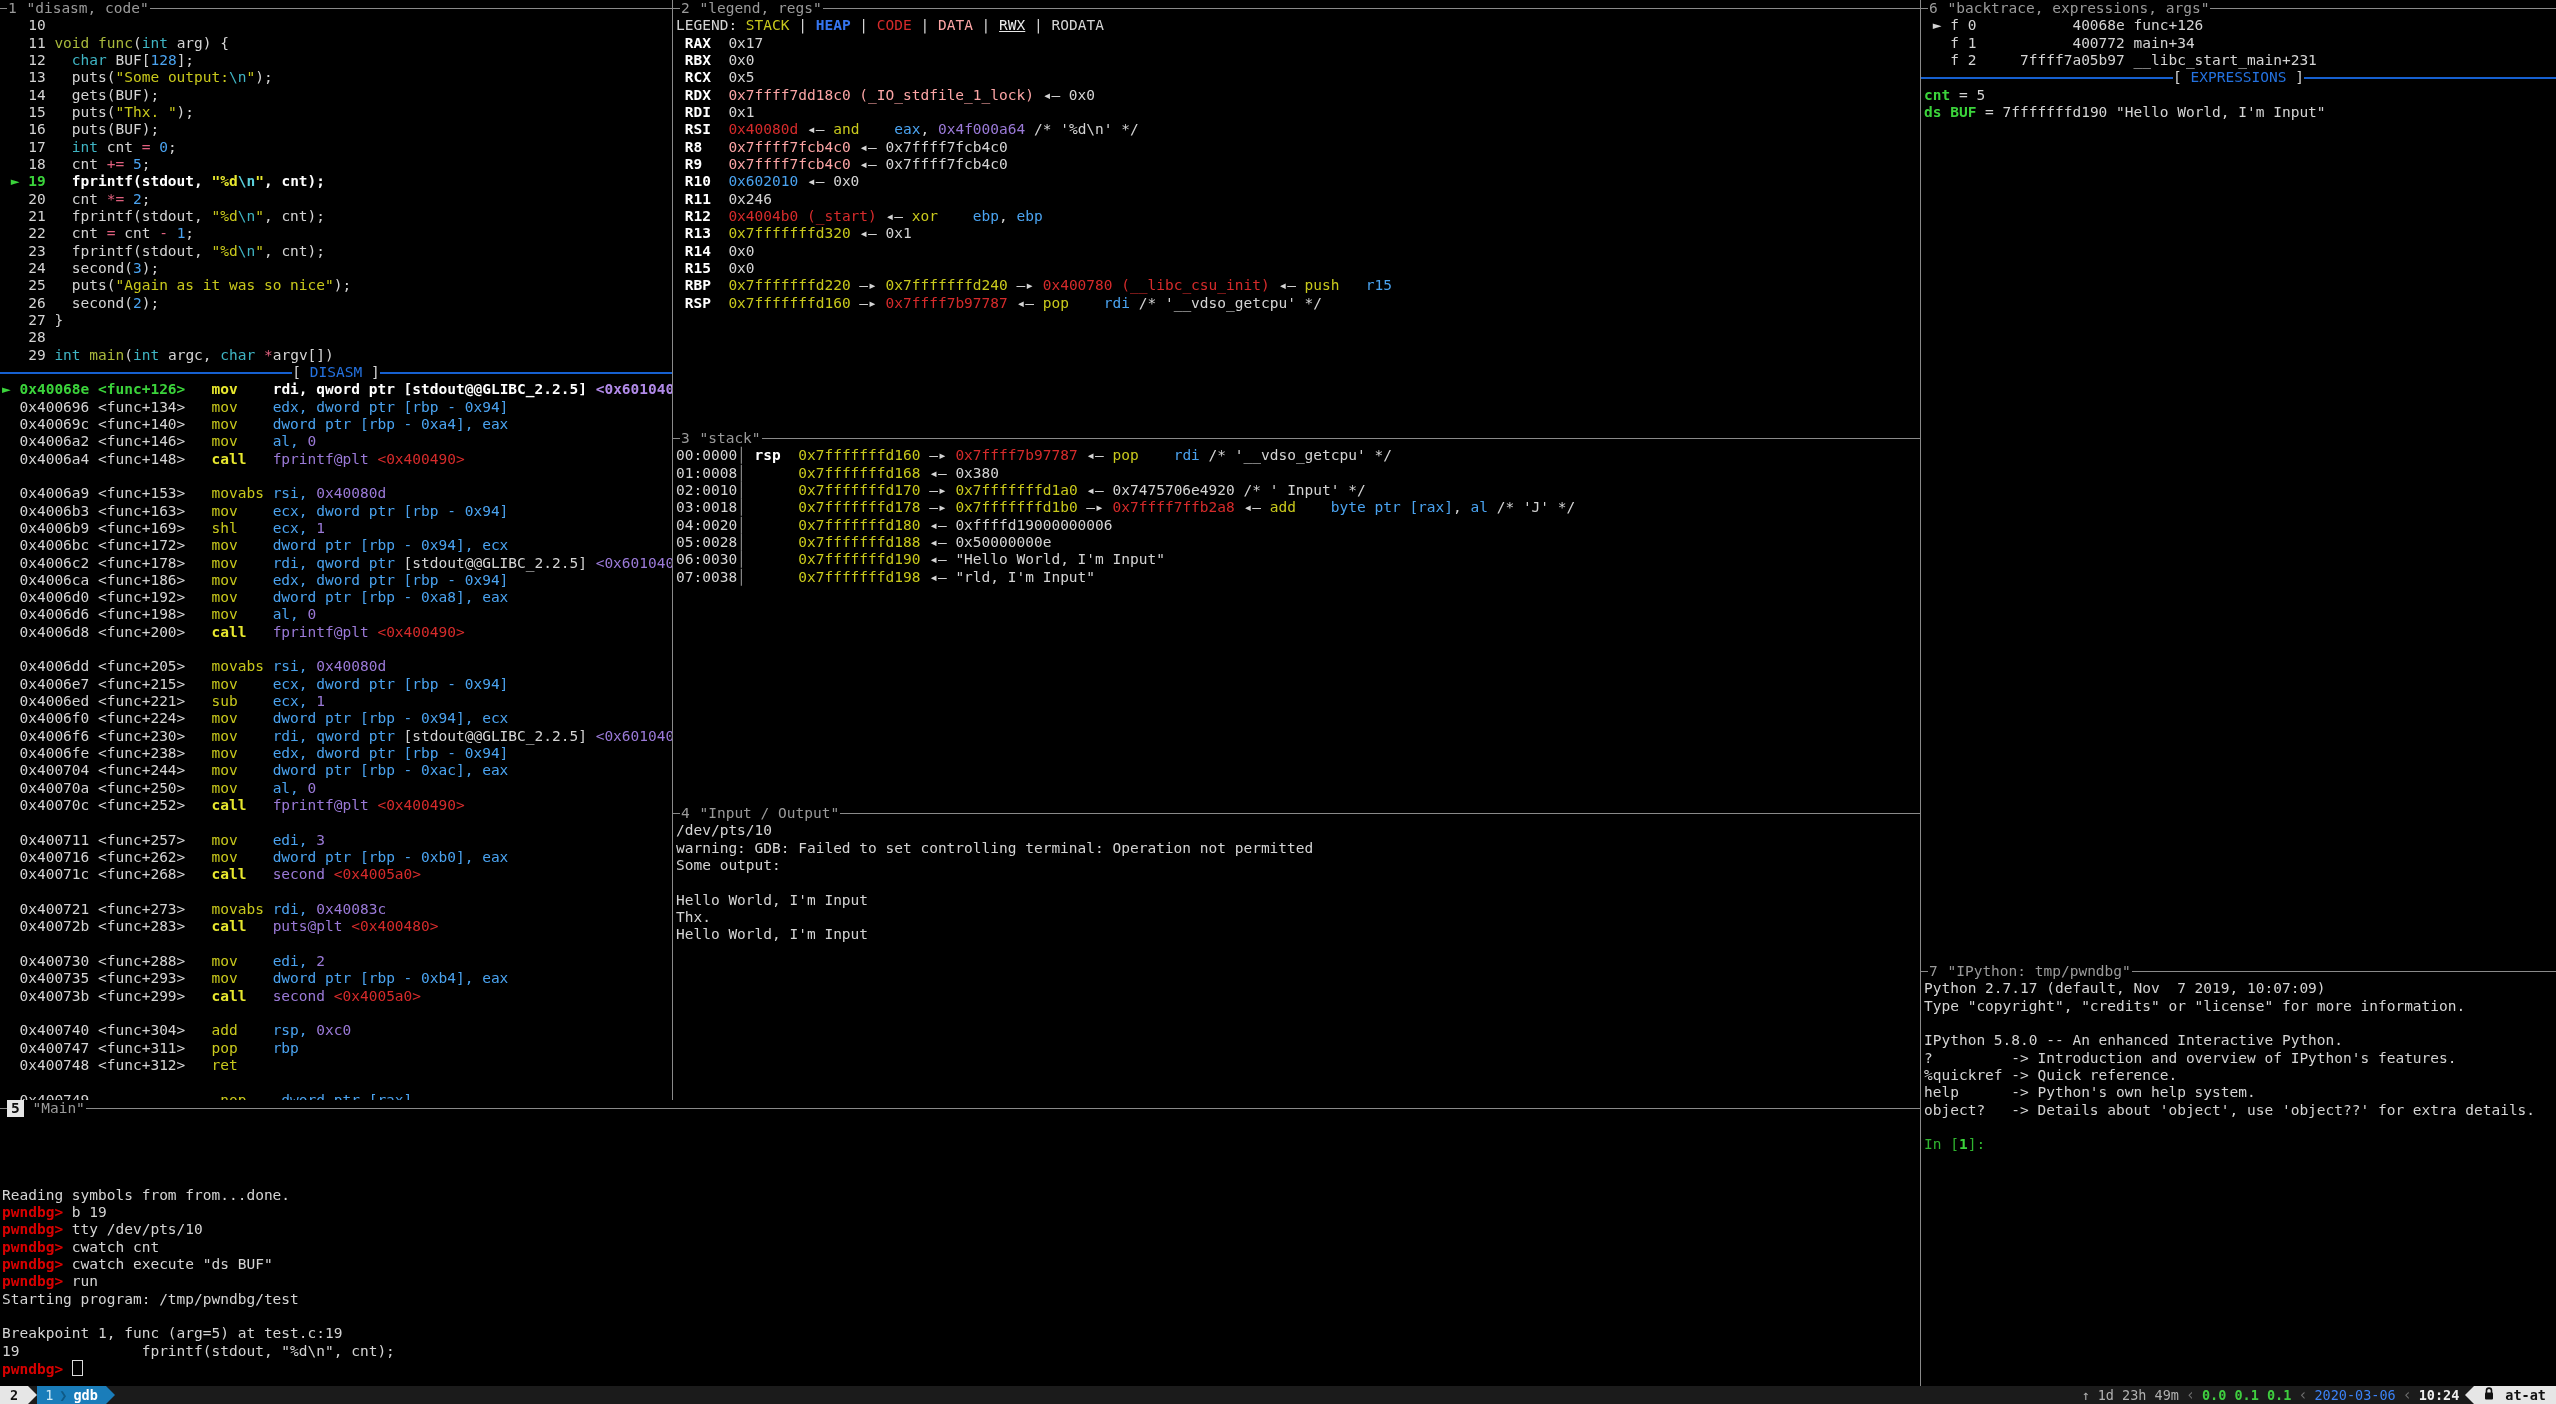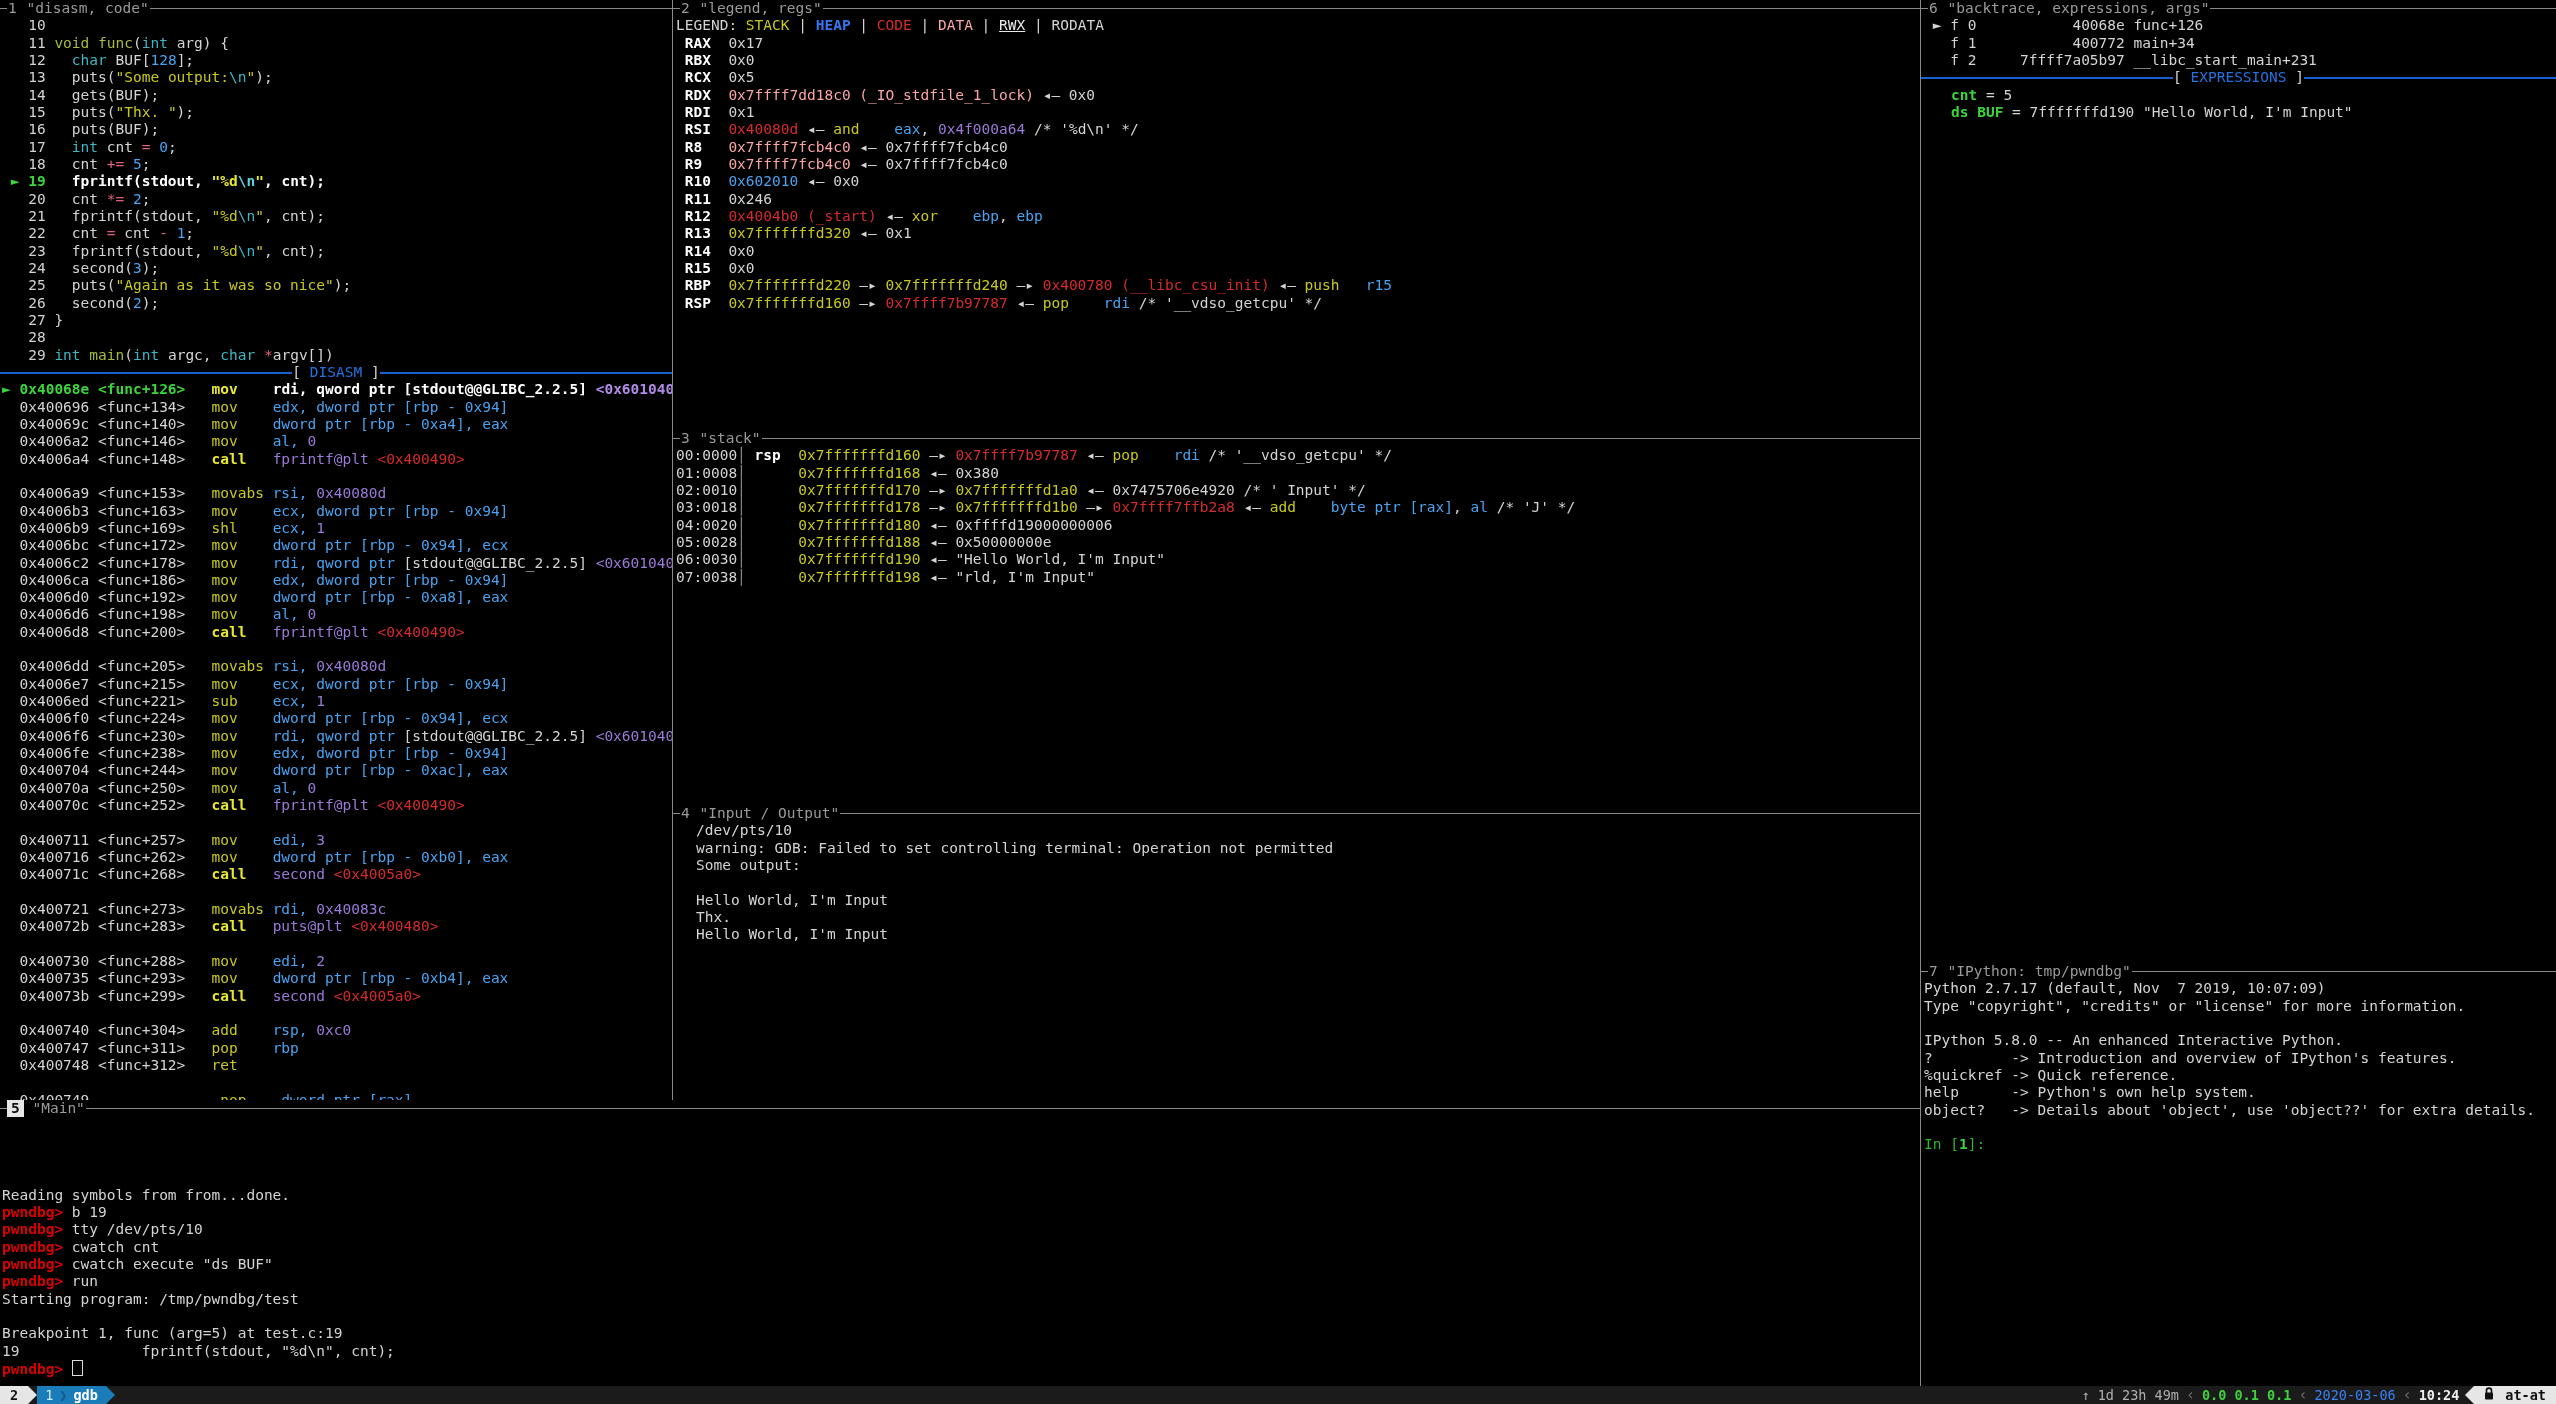--- a/index.html
+++ b/index.html
@@ -177,21 +177,21 @@
         <div class="tl"><span class="c-w">05:0028</span><span class="c-k">│</span><span class="c-w">      </span><span class="c-y">0x7fffffffd188 </span><span class="c-w">◂— 0x50000000e</span></div>
         <div class="tl"><span class="c-w">06:0030</span><span class="c-k">│</span><span class="c-w">      </span><span class="c-y">0x7fffffffd190 </span><span class="c-w">◂— "Hello World, I'm Input"</span></div>
         <div class="tl"><span class="c-w">07:0038</span><span class="c-k">│</span><span class="c-w">      </span><span class="c-y">0x7fffffffd198 </span><span class="c-w">◂— "rld, I'm Input"</span></div>
       </div>
   </div>
 
   <div class="pane" style="left:673px;top:805px;width:1247px;height:295px;">
     <div class="ptitle">
       <span class="dash lead"></span><span class="pnum">4</span><span> </span><span class="pname">"Input / Output"</span><span class="dash fill"></span>
     </div>
-    <div class="tcontent" style="padding-left:3px;margin-left:20px;">
+    <div class="tcontent" style="padding-left:3px;">
         <div class="tl"><span class="c-w">/dev/pts/10</span></div>
         <div class="tl"><span class="c-w">warning: GDB: Failed to set controlling terminal: Operation not permitted</span></div>
         <div class="tl"><span class="c-w">Some output:</span></div>
         <div class="tl"></div>
         <div class="tl"><span class="c-w">Hello World, I'm Input</span></div>
         <div class="tl"><span class="c-w">Thx. </span></div>
         <div class="tl"><span class="c-w">Hello World, I'm Input</span></div>
       </div>
   </div>
 
@@ -200,21 +200,21 @@
       <span class="dash lead"></span><span class="pnum">6</span><span> </span><span class="pname">"backtrace, expressions, args"</span><span class="dash fill"></span>
     </div>
     <div class="tcontent" style="padding-left:3px;">
         <div class="tl"><span class="c-w"> ► f 0           40068e func+126</span></div>
         <div class="tl"><span class="c-w">   f 1           400772 main+34</span></div>
         <div class="tl"><span class="c-w">   f 2     7ffff7a05b97 __libc_start_main+231</span></div>
       </div>
     <div class="bluediv">
       <span class="bdash"></span><span class="c-w">[</span><span class="c-bb"> EXPRESSIONS </span><span class="c-w">]</span><span class="bdash"></span>
     </div>
-    <div class="tcontent" style="padding-left:3px;margin-left:27px;">
+    <div class="tcontent" style="padding-left:3px;">
         <div class="tl"><span class="c-G">cnt</span><span class="c-w"> = 5</span></div>
         <div class="tl"><span class="c-G">ds BUF</span><span class="c-w"> = 7fffffffd190 "Hello World, I'm Input"</span></div>
       </div>
   </div>
 
   <div class="pane" style="left:1921px;top:963px;width:635px;height:423px;">
     <div class="ptitle">
       <span class="dash lead"></span><span class="pnum">7</span><span> </span><span class="pname">"IPython: tmp/pwndbg"</span><span class="dash fill"></span>
     </div>
     <div class="tcontent" style="padding-left:3px;">

